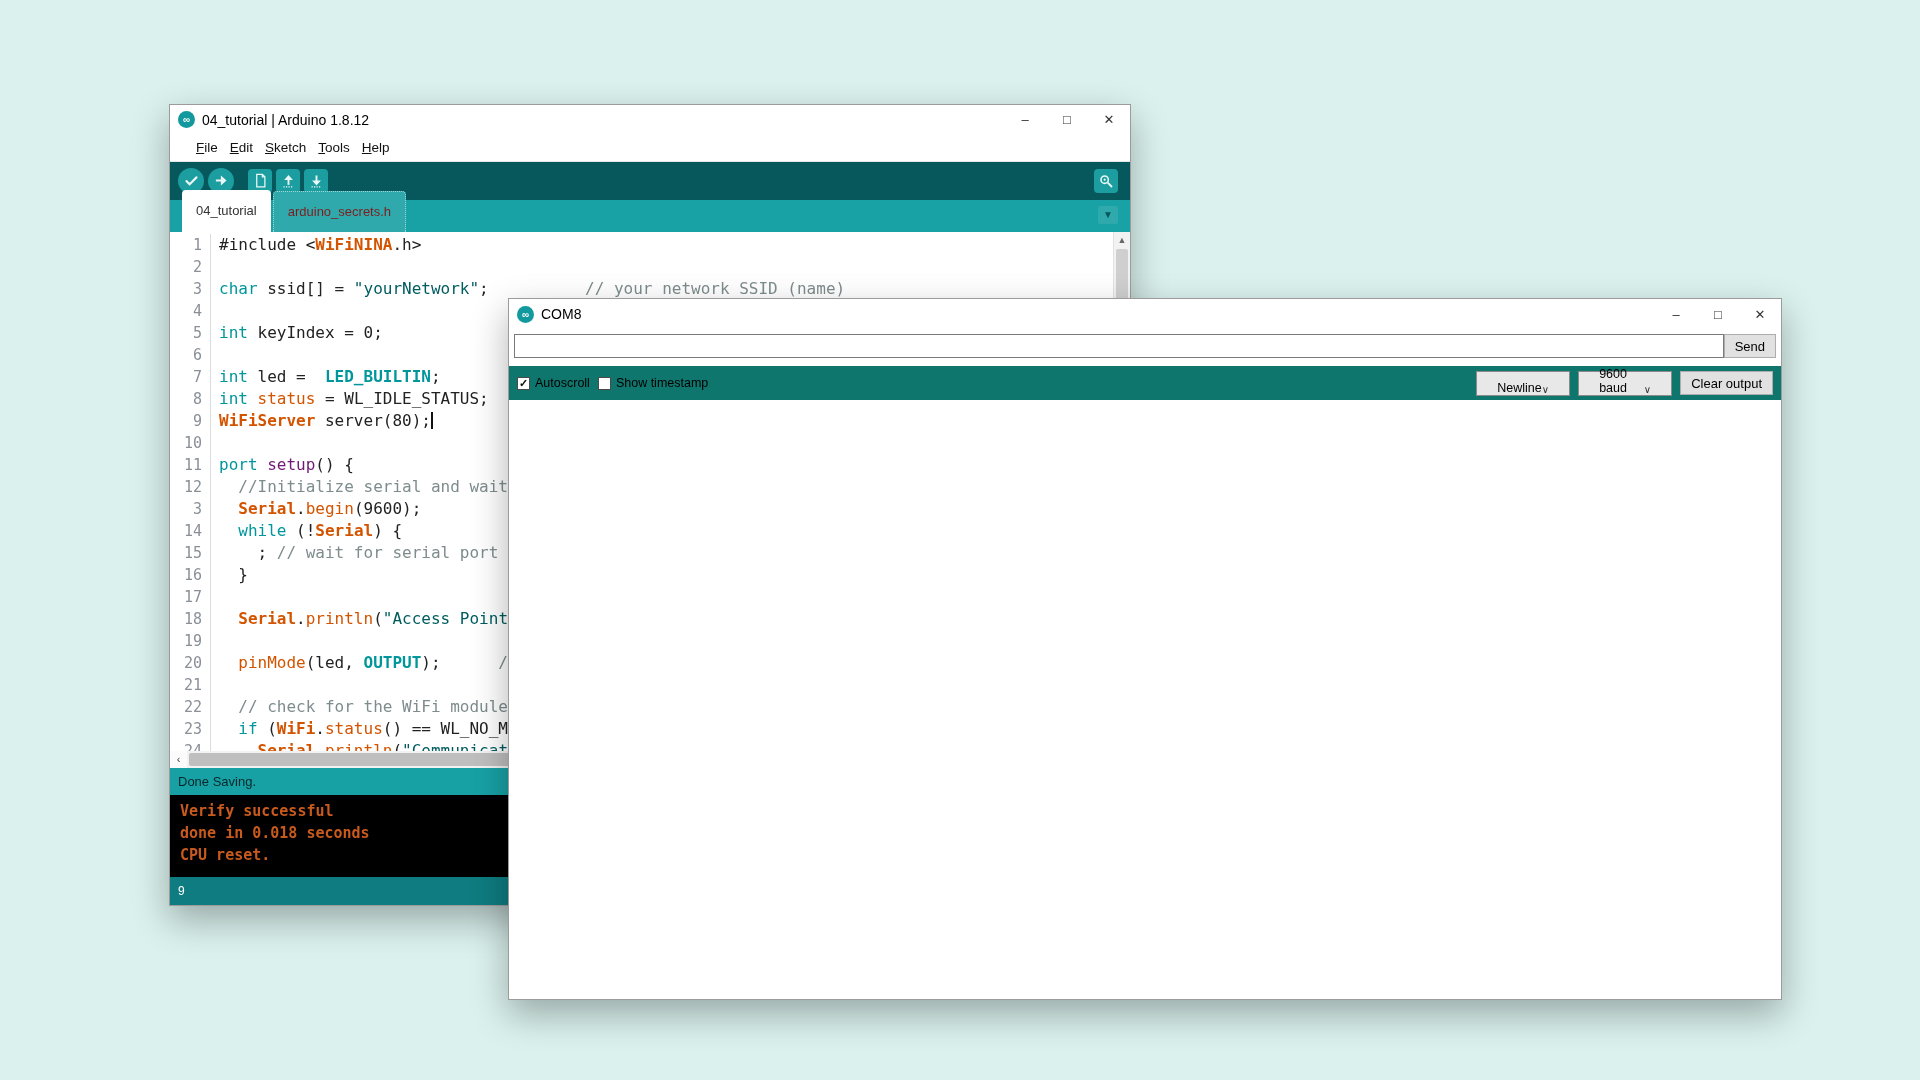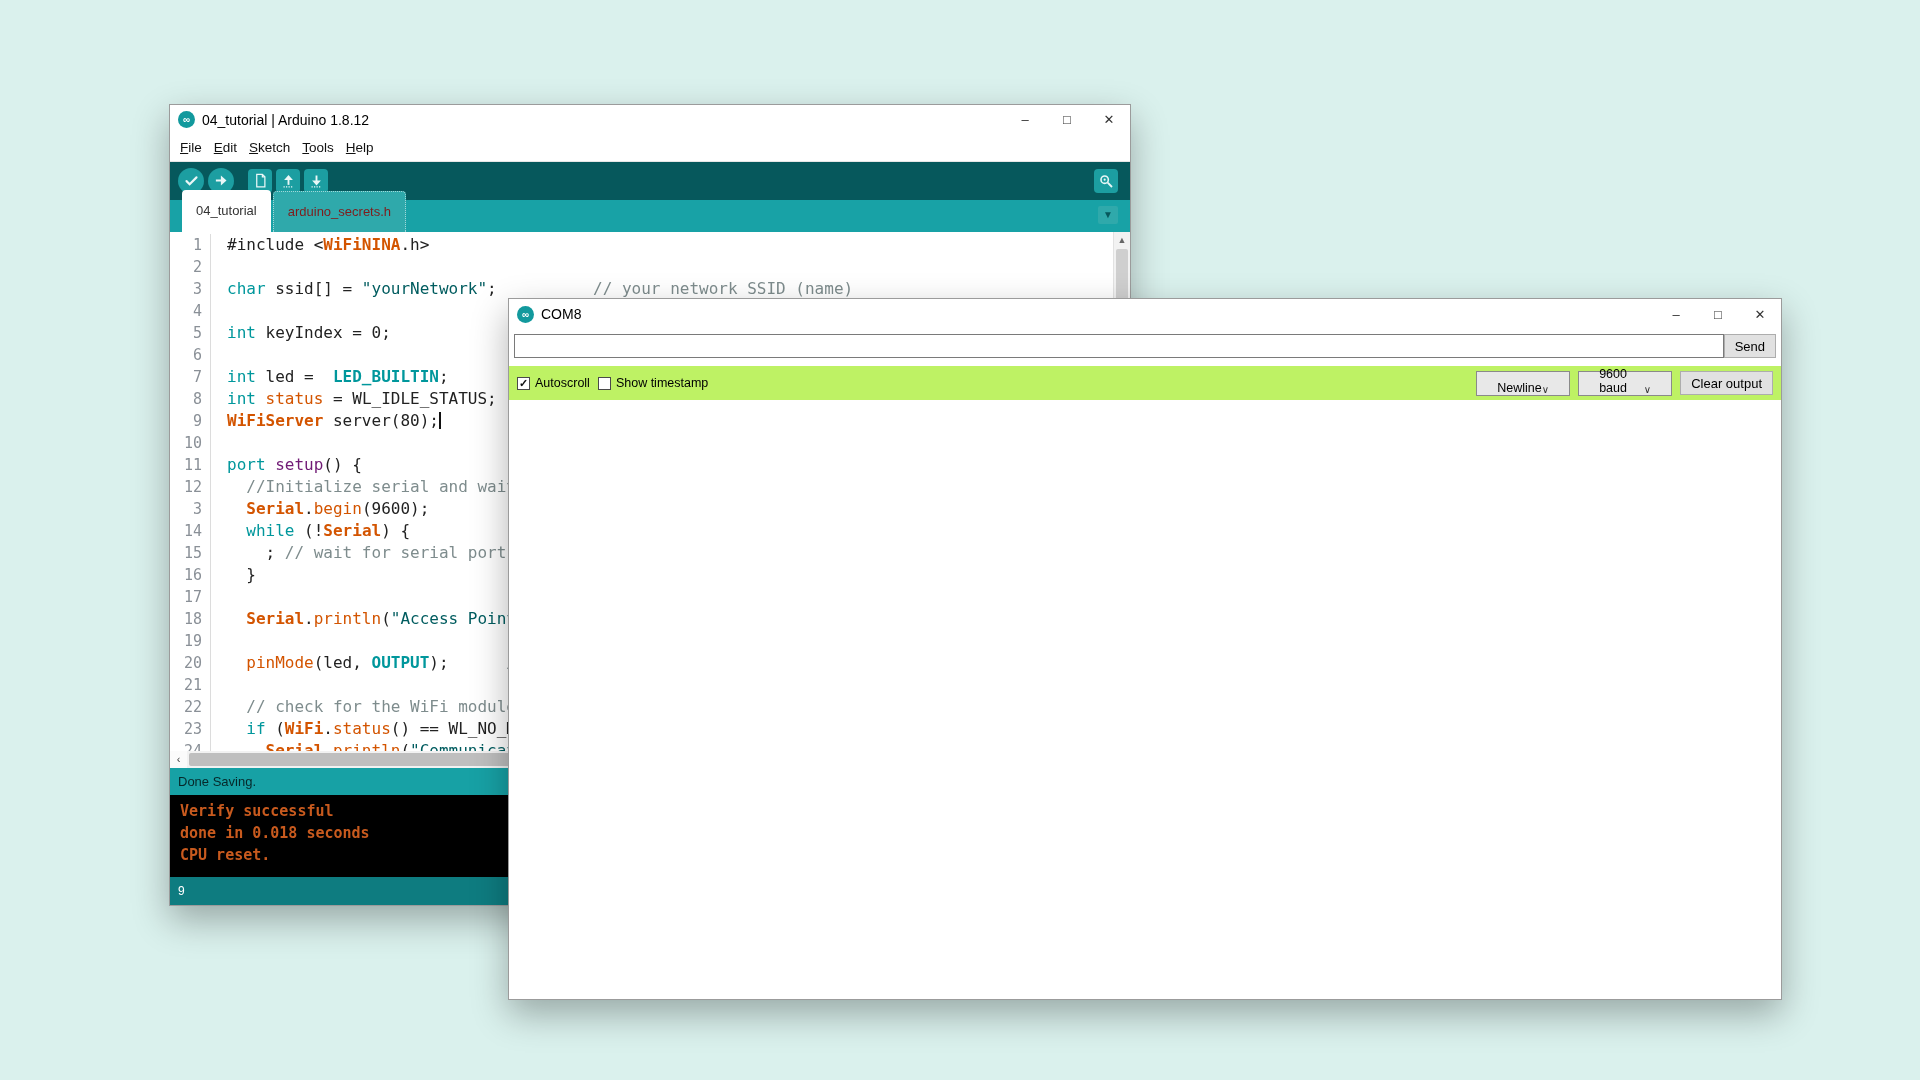--- a/index.html
+++ b/index.html
@@ -15,21 +15,21 @@
   .app-icon{width:17px;height:17px;border-radius:50%;background:#12999D;color:#fff;
             display:inline-flex;align-items:center;justify-content:center;
             font-size:10px;font-weight:bold;margin-right:7px;flex:0 0 auto;}
   .titlebar .title{flex:0 1 auto;white-space:nowrap;}
   .win-controls{margin-left:auto;display:flex;height:100%;}
   .wc{width:42px;height:100%;display:flex;align-items:center;justify-content:center;
       font-size:13px;color:#333;}
 
   
   #ide{left:169px;top:104px;width:962px;height:802px;display:flex;flex-direction:column;}
-  #ide-menubar{height:26px;display:flex;align-items:center;padding-left:4px;
+  #ide-menubar{height:26px;display:flex;align-items:center;padding-left:20px;
                font-size:13.5px;color:#111;background:#fff;border-bottom:1px solid #e6e6e6;}
   .menu-item{padding:0 6px;}
   #ide-toolbar{height:38px;background:#06585C;display:flex;align-items:center;
                padding-left:8px;position:relative;}
   .tb-btn{width:24px;height:24px;background:#1C9EA1;display:flex;align-items:center;
           justify-content:center;margin-right:4px;border-radius:4px;}
   .tb-btn.round{width:26px;height:26px;border-radius:50%;}
   .tb-btn.gap{margin-left:10px;}
   .tb-btn.right{position:absolute;right:12px;margin:0;}
   .tb-btn svg{display:block;}
@@ -44,21 +44,21 @@
   #tab-scroll-btn{position:absolute;right:12px;top:6px;width:20px;height:18px;
                   background:#2FA9AB;color:#06585C;font-size:10px;display:flex;
                   align-items:center;justify-content:center;border-radius:2px;}
 
   #editor{position:relative;height:538px;background:#fff;overflow:hidden;}
   #code-lines{position:absolute;left:0;top:2px;right:17px;
               font-family:"DejaVu Sans Mono",monospace;font-size:16px;}
   .code-line{height:22px;line-height:22px;display:flex;white-space:pre;}
   .gut{width:41px;flex:0 0 41px;text-align:right;padding-right:8px;color:#8A9097;
        border-right:1px solid #DCDCDC;box-sizing:border-box;font-size:15px;}
-  .src{padding-left:8px;white-space:pre;margin-left:8px;}
+  .src{padding-left:8px;white-space:pre;}
   .tk-p{color:#222;}
   .tk-type{color:#00979C;}
   .tk-cls{color:#D35400;font-weight:bold;}
   .tk-fn{color:#D35400;}
   .tk-const{color:#00979C;font-weight:bold;}
   .tk-str{color:#005C5F;}
   .tk-com{color:#7E8C8D;}
   .tk-setup{color:#701a75;}
   .caret{display:inline-block;width:2px;height:17px;background:#111;
          vertical-align:-3px;}
@@ -88,21 +88,21 @@
   #serial{left:508px;top:298px;width:1274px;height:702px;display:flex;
           flex-direction:column;z-index:5;}
   #sm-input-row{display:flex;align-items:center;padding:5px 5px 4px 5px;}
   #serial-input{flex:1;height:24px;border:1px solid #7A7A7A;box-sizing:border-box;
                 font-size:14px;padding:0 4px;outline:none;}
   .win-btn{background:#E1E1E1;border:1px solid #ADADAD;font-size:13px;color:#000;
            height:24px;padding:0 10px;font-family:"Liberation Sans",sans-serif;}
   #sm-output{flex:1;margin:0 5px;border:1px solid #828790;background:#fff;
              font-family:"Liberation Mono",monospace;font-size:16px;line-height:22px;
              color:#1a1a1a;padding:6px 8px;overflow:hidden;box-sizing:border-box;}
-  #sm-bottom{height:34px;background:#bef264;display:flex;align-items:center;
+  #sm-bottom{height:34px;background:#0f766e;display:flex;align-items:center;
              padding:0 8px;gap:8px;margin-top:4px;}
   .cb-label{display:flex;align-items:center;gap:5px;font-size:12.5px;color:#000;}
   .cb{width:13px;height:13px;background:#fff;border:1px solid #4a4a4a;
       display:inline-flex;align-items:center;justify-content:center;
       font-size:11px;color:#111;box-sizing:border-box;}
   .cb.checked::after{content:"\2713";font-weight:bold;}
   .spacer{flex:1;}
   .dd{width:94px;height:25px;background:#E8E8E8;border:1px solid #8A8A8A;
       display:flex;align-items:flex-end;font-size:12.5px;color:#000;
       padding:0 20px;box-sizing:border-box;}

